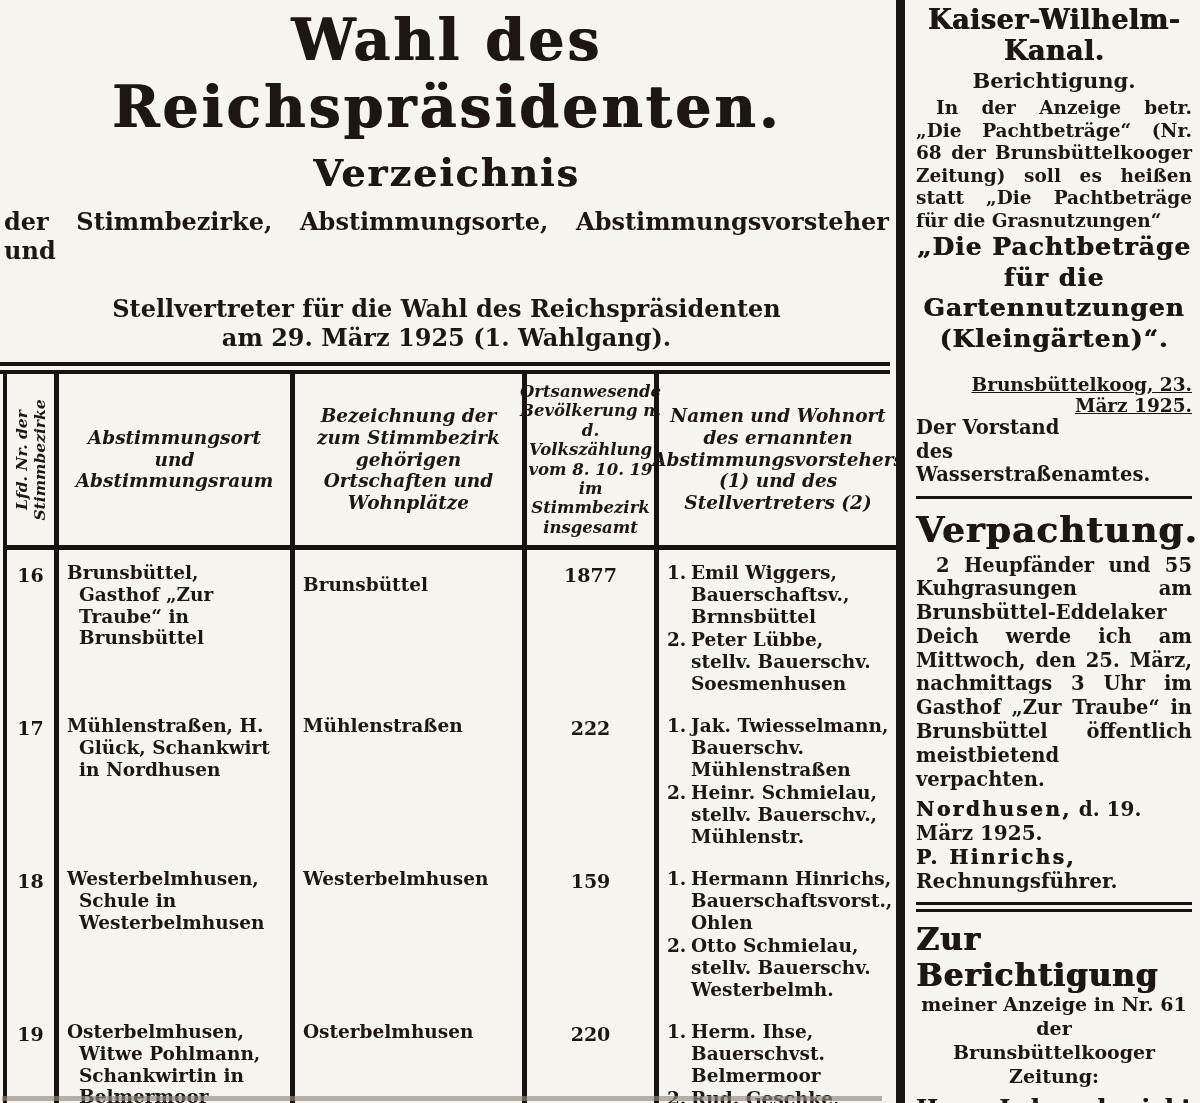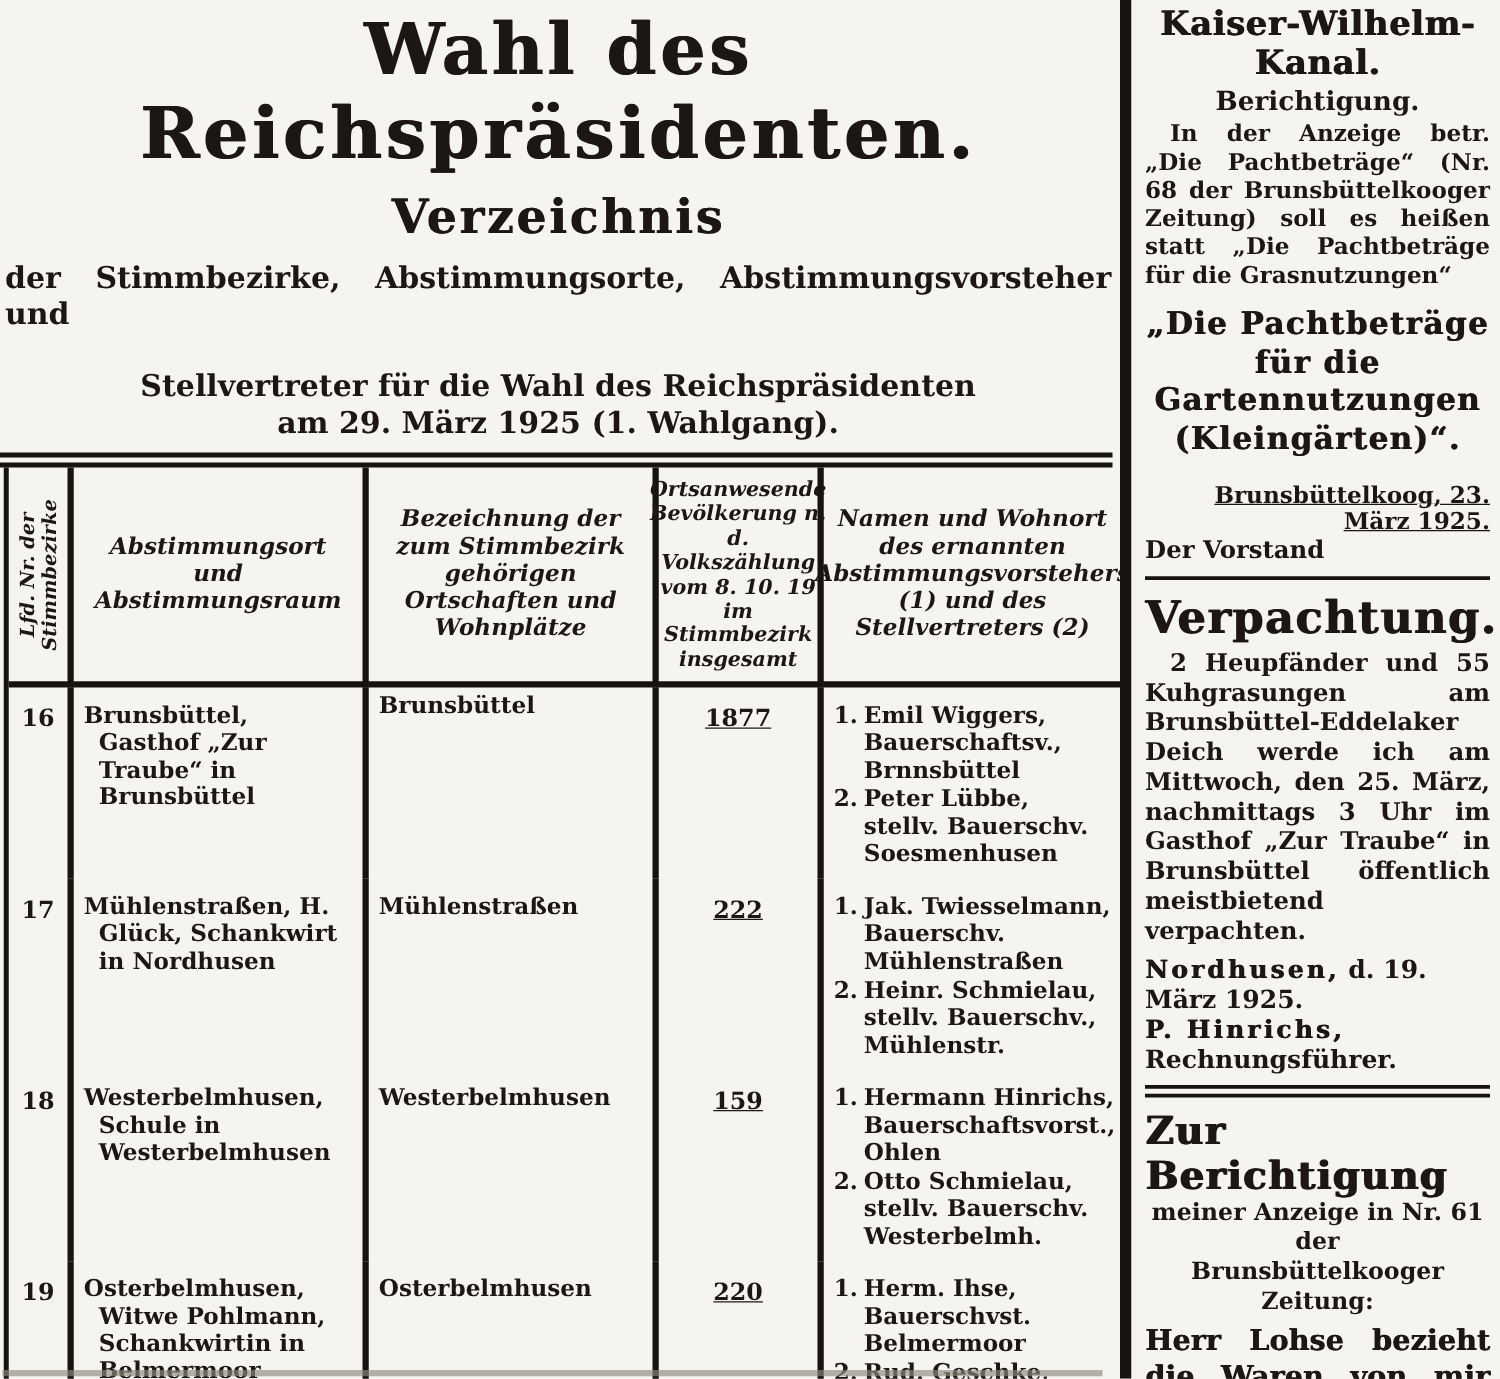--- a/index.html
+++ b/index.html
@@ -47,39 +47,39 @@
   .hcell { min-height:176px; border-bottom:5px solid #171310;
     display:flex; align-items:center; justify-content:center; text-align:center;font-style:italic; }
   .hcell-nr { position:relative; }
   .rot {
     position:absolute; top:50%; left:50%;
     transform:translate(-50%,-50%) rotate(-90deg);
     white-space:nowrap; font-size:15.5px; line-height:1.15; text-align:center;
   }
   .h4 { font-size:16.5px; padding:4px 3px; overflow-wrap:break-word; }
   .num-cell { text-align:center; padding-top:14px; font-size:19px; }
-  .pop-cell { text-align:center; padding-top:14px; font-size:19px;text-decoration:underline; }
+  .pop-cell { text-align:center; padding-top:14px; font-size:19px; }
   .hang { padding-left:20px; text-indent:-12px; padding-top:12px; }
   .names-cell { padding-top:12px; }
   .entry { display:flex; margin-bottom:2px; }
   .entry-num { width:24px; flex:none; }
   .entry-text { flex:1; }
   .r16 { min-height:93px; } .r17 { min-height:82px; } .r18 { min-height:88px; }
   .r19 { min-height:85px; }
   .bottom-faint { position:absolute; left:2px; top:1096px; width:880px; height:5px;
     background:#8f897f; opacity:.65; }
 
   
   .right-col { font-weight:bold; }
   .ad { padding:2px 2px; }
   .ad-title-xl { font-size:27px; text-align:center; letter-spacing:0.5px; text-shadow:0.8px 0 0 #1c1712; }
   .ad-subtitle { font-size:21px; text-align:center; margin-top:2px; }
   .ad-body { font-size:18.5px; line-height:1.22; text-align:justify; margin-top:4px; }
   .ad-body .ind { display:inline-block; width:20px; }
-  .emphasis { font-size:25px; line-height:1.22; text-align:center; letter-spacing:1px; margin-top:12px; text-shadow:0.6px 0 0 #1c1712; }
+  .emphasis { font-size:25px; line-height:1.22; text-align:center; letter-spacing:1px; margin-top:0; text-shadow:0.6px 0 0 #1c1712; }
   .ad-date { font-size:18.5px; text-align:right; margin-top:20px;text-decoration:underline; }
   .ad-sig-center { font-size:19.5px; line-height:1.2; }
   .hr1 { height:3px; background:#171310; margin:7px 2px; }
   .hr2 { height:10px; border-top:3px solid #171310; border-bottom:3px solid #171310; margin:7px 2px; }
   .verpachtung-title { font-size:36px; text-align:center; letter-spacing:1px; text-shadow:0.8px 0 0 #1c1712; }
   .dateline-sp { font-size:20px; margin-top:6px; }
   .spaced { letter-spacing:2.5px; text-shadow:0.6px 0 0 #1c1712; }
   .berichtigung-title { font-size:31px; text-align:left; letter-spacing:1px; text-shadow:1.2px 0 0 #1c1712; }
   .berichtigung-intro { font-size:19px; line-height:1.25; text-align:center; }
   .berichtigung-body { font-size:23px; line-height:1.3; text-align:justify; margin-top:4px; text-shadow:0.5px 0 0 #1c1712; }
@@ -108,21 +108,21 @@
         <div>Stimmbezirke</div>
       </div>
     </div>
     <div class="cell hcell">Abstimmungsort und Abstimmungsraum</div>
     <div class="cell hcell">Bezeichnung der zum Stimmbezirk gehörigen Ortschaften und Wohnplätze</div>
     <div class="cell hcell h4">Ortsanwesende Bevölkerung n. d. Volkszählung vom 8. 10. 19 im Stimmbezirk insgesamt</div>
     <div class="cell hcell last">Namen und Wohnort des ernannten Abstimmungsvorstehers (1) und des Stellvertreters (2)</div>
 
     <div class="cell num-cell r16">16</div>
     <div class="cell hang r16">Brunsbüttel, Gasthof „Zur Traube“ in Brunsbüttel</div>
-    <div class="cell r16" style="padding-top:4px;">Brunsbüttel</div>
+    <div class="cell r16" style="padding-top:24px;">Brunsbüttel</div>
     <div class="cell pop-cell r16">1877</div>
     <div class="cell last names-cell r16">
       <div class="entry">
         <span class="entry-num">1.</span>
         <span class="entry-text">Emil Wiggers, Bauerschaftsv., Brnnsbüttel</span>
       </div>
       <div class="entry">
         <span class="entry-num">2.</span>
         <span class="entry-text">Peter Lübbe, stellv. Bauerschv. Soesmenhusen</span>
       </div>
@@ -182,20 +182,21 @@
 
 <div class="right-col">
 
   <div class="ad">
     <div class="ad-title-xl">Kaiser-Wilhelm-Kanal.</div>
     <div class="ad-subtitle">Berichtigung.</div>
     <div class="ad-body"><span class="ind"></span><span>In der Anzeige betr. „Die Pachtbeträge“ (Nr. 68 der Brunsbüttelkooger Zeitung) soll es heißen statt „Die Pachtbeträge für die Grasnutzungen“</span></div>
     <div class="emphasis">„Die Pachtbeträge für die Gartennutzungen (Kleingärten)“.</div>
     <div class="ad-date">Brunsbüttelkoog, 23. März 1925.</div>
     <div class="ad-sig-center">Der Vorstand</div>
+    <div class="ad-sig-center">des Wasserstraßenamtes.</div>
   </div>
 
   <div class="hr1"></div>
 
   <div class="ad">
     <div class="verpachtung-title">Verpachtung.</div>
     <div class="ad-body" style="font-size:19.5px;"><span class="ind"></span><span>2 Heupfänder und 55 Kuhgrasungen am Brunsbüttel-Eddelaker Deich werde ich am Mittwoch, den 25. März, nachmittags 3 Uhr im Gasthof „Zur Traube“ in Brunsbüttel öffentlich meistbietend verpachten.</span></div>
     <div class="dateline-sp"><span class="spaced">Nordhusen,</span><span> d. 19. März 1925.</span></div>
     <div class="dateline-sp" style="margin-top:0;"><span class="spaced">P. Hinrichs,</span><span> Rechnungsführer.</span></div>
   </div>

